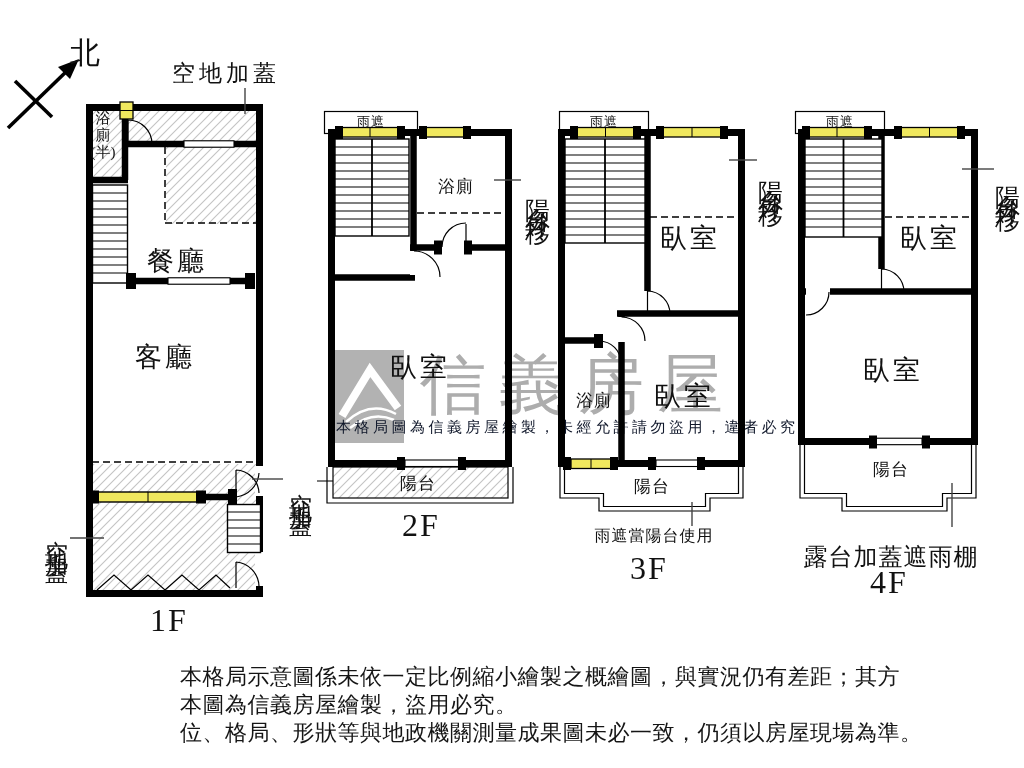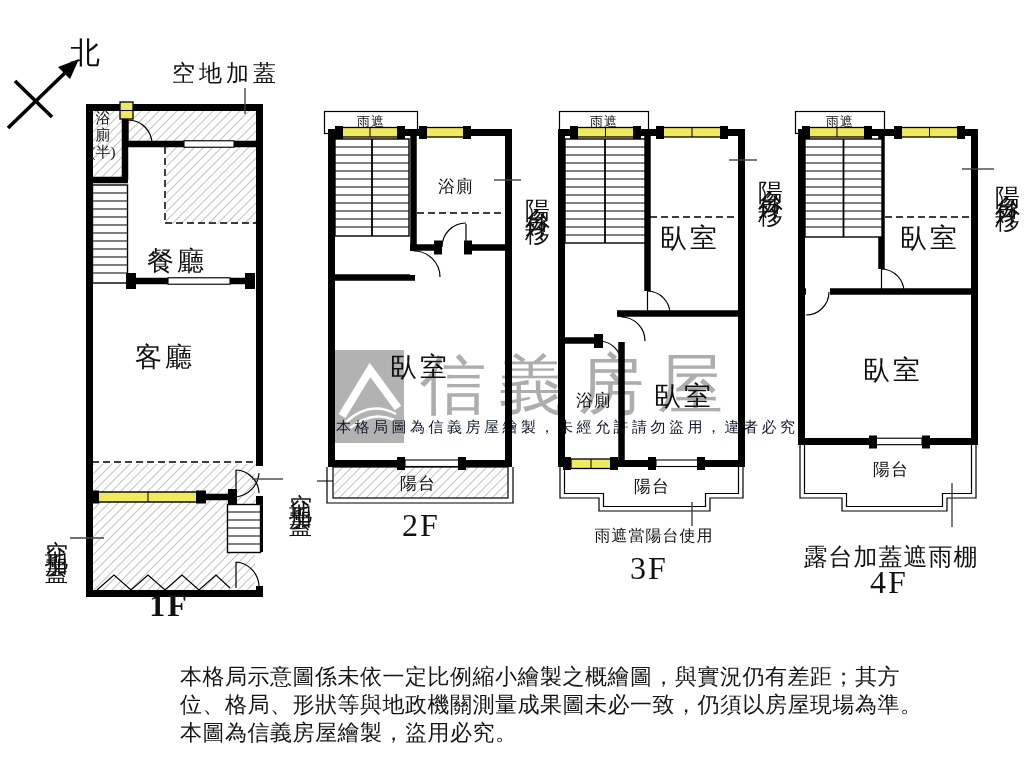--- a/index.html
+++ b/index.html
@@ -245,21 +245,21 @@
   <div class="lbl ctr" style="left:85px;top:53px;font-size:30px;">北</div>
 
   <div class="lbl ctr" style="left:226px;top:74px;font-size:23px;letter-spacing:4px;">空地加蓋</div>
   <div class="lbl" style="left:84px;top:110px;width:38px;font-size:15px;text-align:center;">浴
 廁
 (半)</div>
   <div class="lbl ctr roomL" style="left:177px;top:248px;margin-top:13px;">餐廳</div>
   <div class="lbl ctr roomL" style="left:165px;top:357px;text-align:right;">客廳</div>
   <div class="lbl ctr vlabel" style="left:56px;top:536px;font-size:23px;">空地加蓋</div>
   <div class="lbl ctr vlabel" style="left:300px;top:489px;font-size:23px;">空地加蓋</div>
-  <div class="lbl ctr floorname" style="left:169px;top:606px;font-weight:bold;">1F</div>
+  <div class="lbl ctr floorname" style="left:169px;top:621px;">1F</div>
 
   <div class="lbl ctr noteS" style="left:371px;top:122px;">雨遮</div>
   <div class="lbl ctr roomS" style="left:456px;top:187px;">浴廁</div>
   <div class="lbl ctr vlabel" style="left:537px;top:194px;font-size:25px;">陽台外移</div>
   <div class="lbl ctr roomL" style="left:420px;top:367px;">臥室</div>
   <div class="lbl ctr roomS" style="left:418px;top:484px;">陽台</div>
   <div class="lbl ctr floorname" style="left:421px;top:526px;">2F</div>
 
   <div class="lbl ctr noteS" style="left:604px;top:122px;">雨遮</div>
   <div class="lbl ctr roomL" style="left:690px;top:238px;">臥室</div>
@@ -273,17 +273,17 @@
   <div class="lbl ctr noteS" style="left:840px;top:122px;">雨遮</div>
   <div class="lbl ctr roomL" style="left:930px;top:238px;">臥室</div>
   <div class="lbl ctr vlabel" style="left:1007px;top:181px;font-size:25px;">陽台外移</div>
   <div class="lbl ctr roomL" style="left:893px;top:370px;">臥室</div>
   <div class="lbl ctr roomS" style="left:891px;top:470px;">陽台</div>
   <div class="lbl ctr" style="left:891px;top:541px;font-size:24px;letter-spacing:1px;margin-top:16px;">露台加蓋遮雨棚</div>
   <div class="lbl ctr floorname" style="left:889px;top:583px;font-family:Liberation Serif, serif;">4F</div>
 
   <div id="disclaimer">
     <div>本格局示意圖係未依一定比例縮小繪製之概繪圖，與實況仍有差距；其方</div>
+    <div>本圖為信義房屋繪製，盜用必究。</div>
     <div>位、格局、形狀等與地政機關測量成果圖未必一致，仍須以房屋現場為準。</div>
-    <div>本圖為信義房屋繪製，盜用必究。</div>
   </div>
 
 </div>
 
 </body></html>

